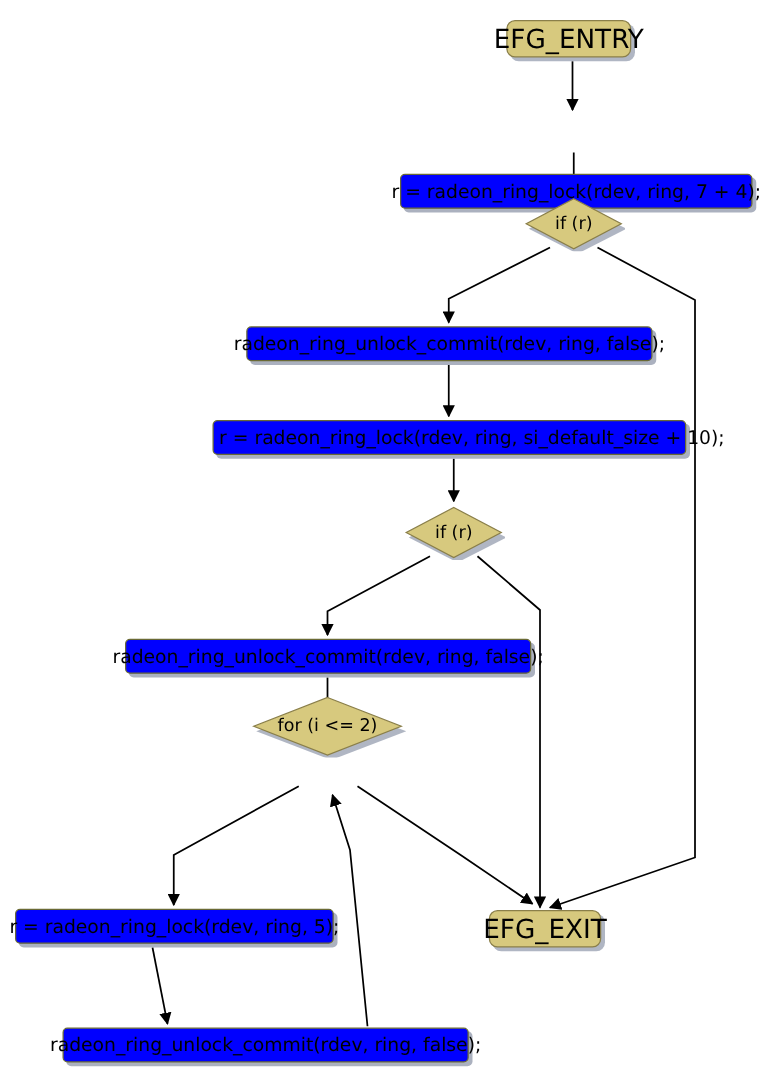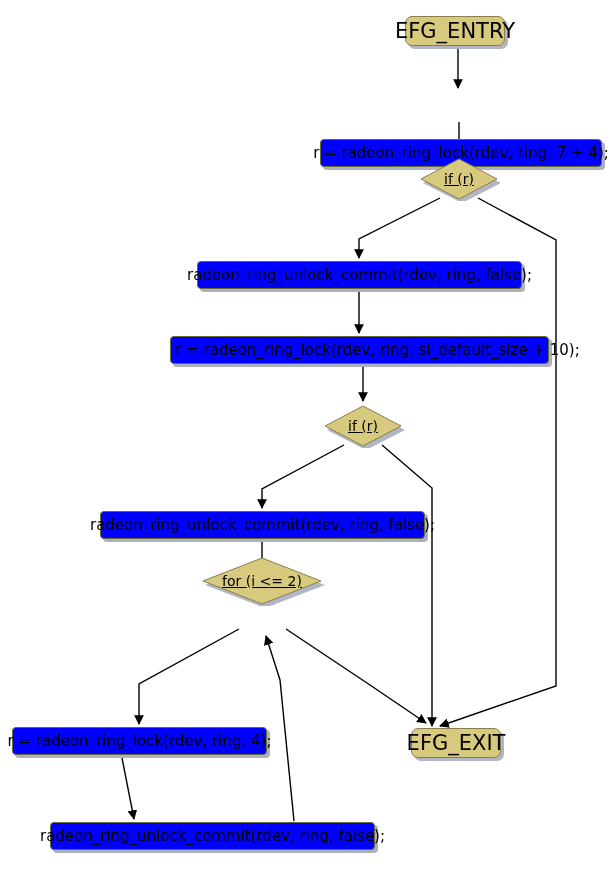--- a/index.html
+++ b/index.html
@@ -51,21 +51,20 @@
     font-size: 15px;
     height: 28px;
     box-shadow: 3px 3px 0 rgba(150,158,175,0.8);
     padding: 0 8px;
   }
   
   .dec {
     background: transparent;
     color: #000000;
     font-size: 14px;
-    text-decoration: underline;
   }
   .dec .dia {
     position: absolute;
     left: 0;
     top: 0;
     width: 100%;
     height: 100%;
   }
   .dec .dtext {
     position: relative;
@@ -151,24 +150,24 @@
 
   <div class="node dec" style="left:199px; top:556px; width:126px; height:50px;">
     <svg class="dia" viewBox="0 0 126 50" preserveAspectRatio="none">
       <polygon points="63,3 123,26 63,49 3,26" fill="#969eaf" opacity="0.75" transform="translate(3,3)"></polygon>
       <polygon points="63,2 122,25 63,48 4,25" fill="#d7c97e" stroke="#8a7f4a" stroke-width="1"></polygon>
     </svg>
     <span class="dtext">for (i &lt;= 2)</span>
   </div>
 
   <div class="node proc" style="left:12px; top:727px; width:255px; height:28px;">
-    <span>r = radeon_ring_lock(rdev, ring, 4);</span>
+    <span>r = radeon_ring_lock(rdev, ring, 5);</span>
   </div>
 
-  <div class="node term" style="left:391px; top:728px; width:90px; height:30px;margin-left:20px;">
+  <div class="node term" style="left:391px; top:728px; width:90px; height:30px;">
     <span>EFG_EXIT</span>
   </div>
 
   <div class="node proc" style="left:50px; top:822px; width:325px; height:28px;">
     <span>radeon_ring_unlock_commit(rdev, ring, false);</span>
   </div>
 
 </div>
 
 </body></html>

